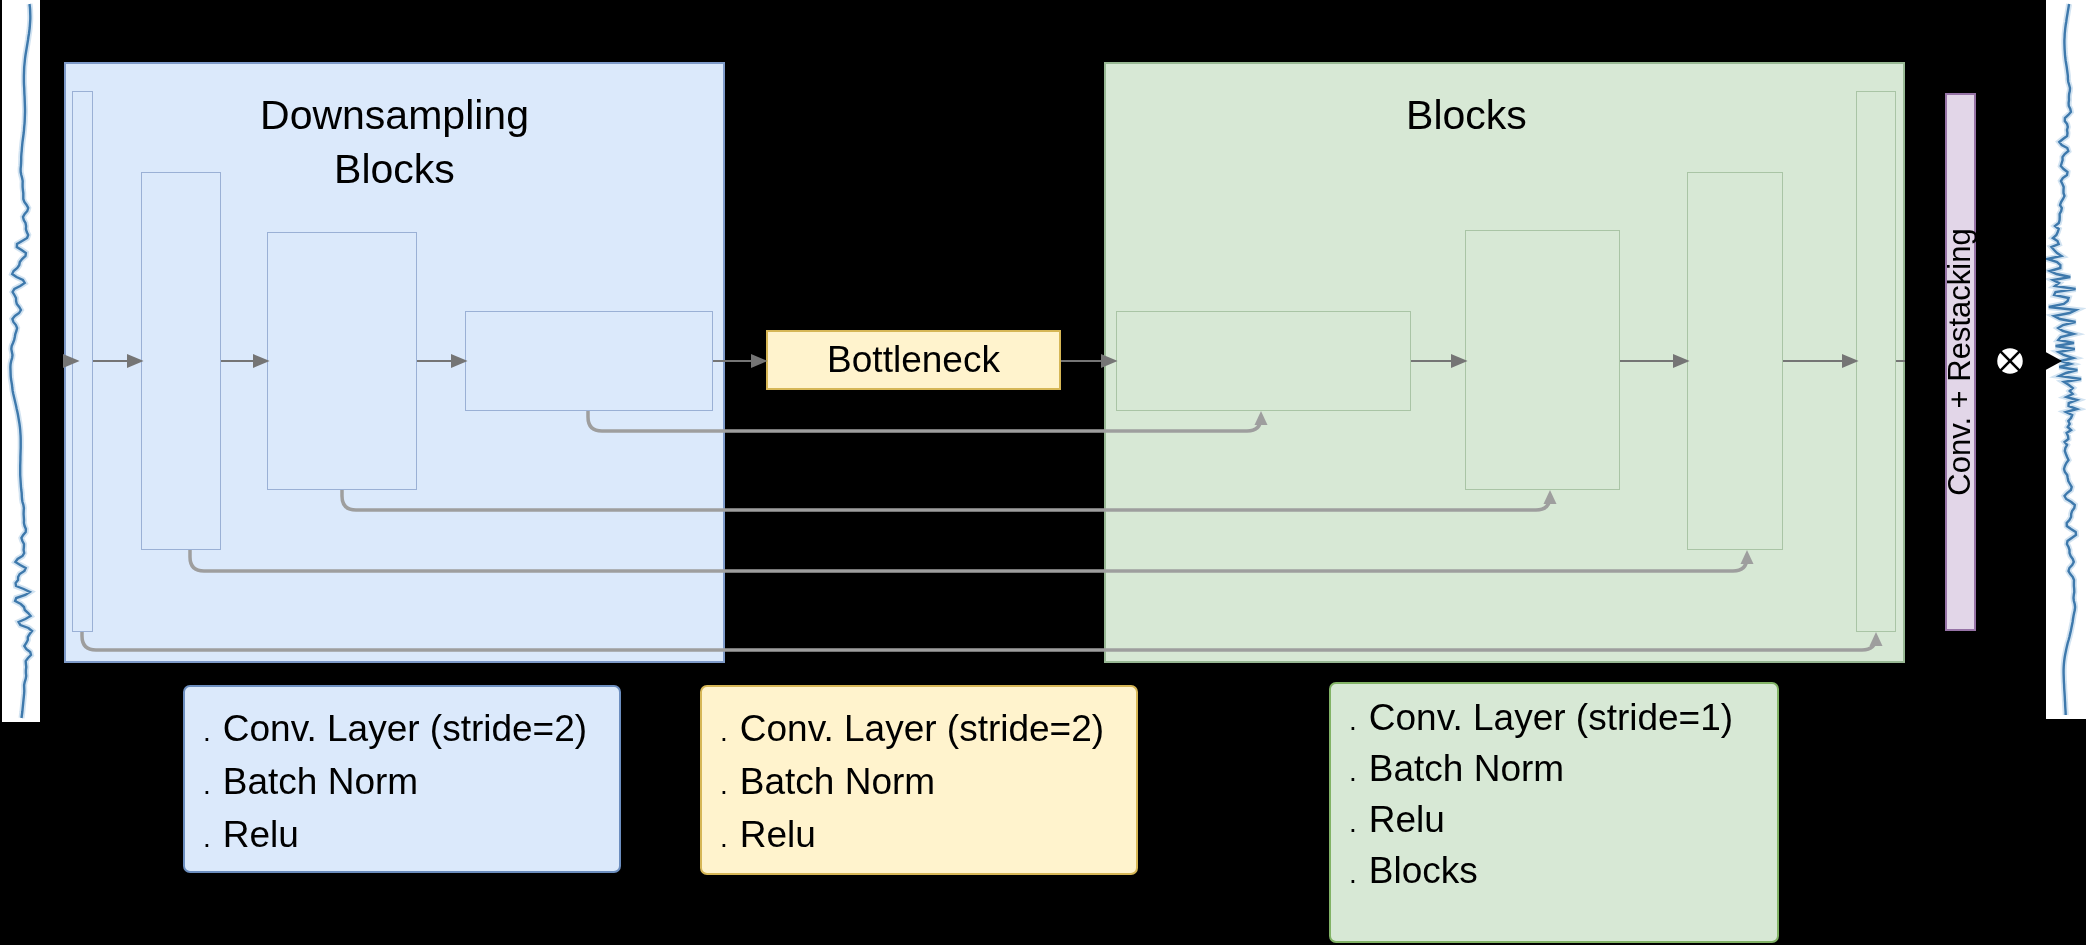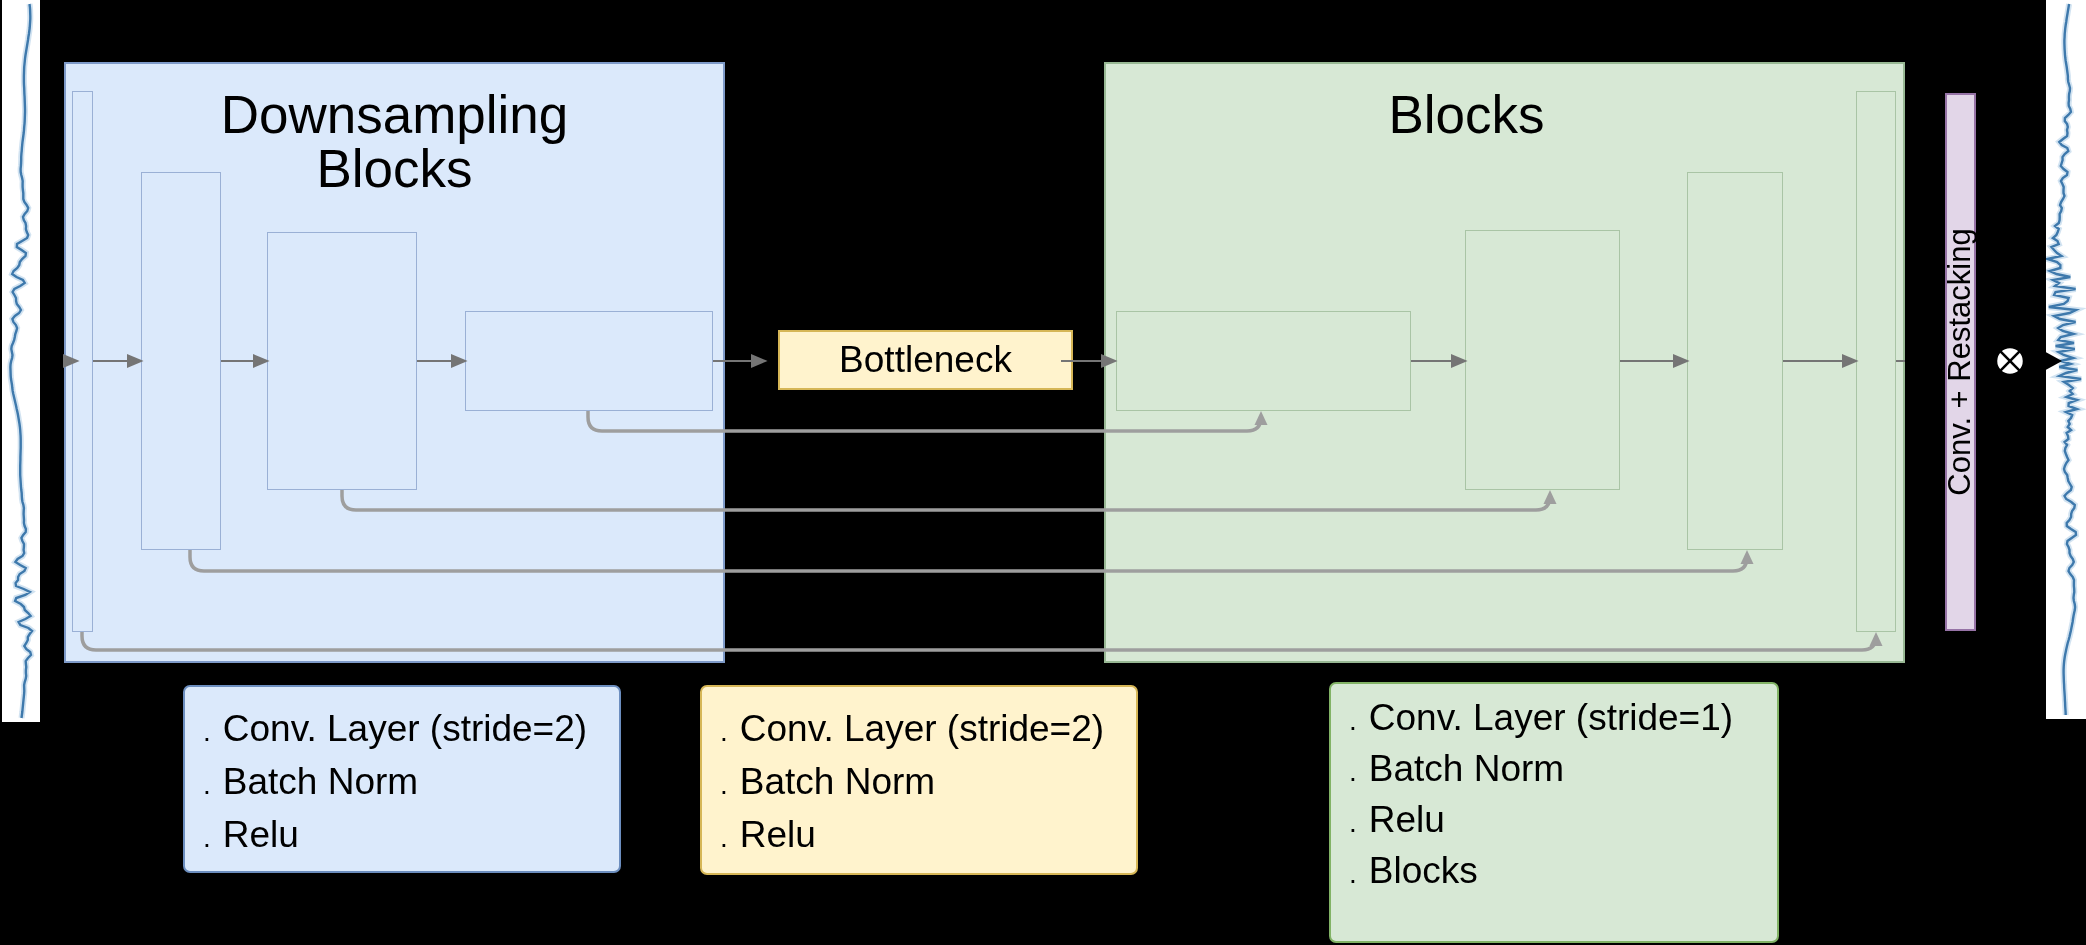--- a/index.html
+++ b/index.html
@@ -34,21 +34,21 @@
   .restack{
     background:var(--purple-fill); border:2px solid var(--purple-border);
   }
   .restack-label{
     position:absolute; left:1960px; top:362px;
     transform:translate(-50%,-50%) rotate(-90deg);
     white-space:nowrap; font-size:31px; color:var(--text);
   }
   .big-title{
     position:absolute; text-align:center;
-    font-size:53px; line-height:54px; color:var(--text);
+    font-size:41px; line-height:54px; color:var(--text);
   }
   .legend{
     position:absolute; box-sizing:border-box;
     font-size:37px; line-height:50px;
     padding:17px 8px 0 16px;
     border-radius:7px;
   }
   .legend.lg-green{line-height:48px; padding-top:10px;}
   .legend-blue{background:var(--blue-fill); border:2px solid var(--legend-blue-border);}
   .legend-yellow{background:var(--yellow-fill); border:2px solid var(--yellow-border);}
@@ -80,21 +80,21 @@
   <div class="box container-blue" style="left:64px; top:62px; width:661px; height:601px;"></div>
   <div class="box block-blue" style="left:72px;  top:91px;  width:21px;  height:541px;"></div>
   <div class="box block-blue" style="left:141px; top:172px; width:80px;  height:378px;"></div>
   <div class="box block-blue" style="left:267px; top:232px; width:150px; height:258px;"></div>
   <div class="box block-blue" style="left:465px; top:311px; width:248px; height:100px;"></div>
   <div class="big-title" style="left:64px; top:88px; width:661px;">
     <div>Downsampling</div>
     <div>Blocks</div>
   </div>
 
-  <div class="box bottleneck" style="left:766px; top:330px; width:295px; height:60px;margin-left:12px;">
+  <div class="box bottleneck" style="left:766px; top:330px; width:295px; height:60px;">
     <span>Bottleneck</span>
   </div>
 
   <div class="box container-green" style="left:1104px; top:62px; width:801px; height:601px;"></div>
   <div class="box block-green" style="left:1116px; top:311px; width:295px; height:100px;"></div>
   <div class="box block-green" style="left:1465px; top:230px; width:155px; height:260px;"></div>
   <div class="box block-green" style="left:1687px; top:172px; width:96px;  height:378px;"></div>
   <div class="box block-green" style="left:1856px; top:91px;  width:40px;  height:541px;"></div>
   <div class="big-title" style="left:1104px; top:88px; width:725px;">
     <div>Blocks</div>

